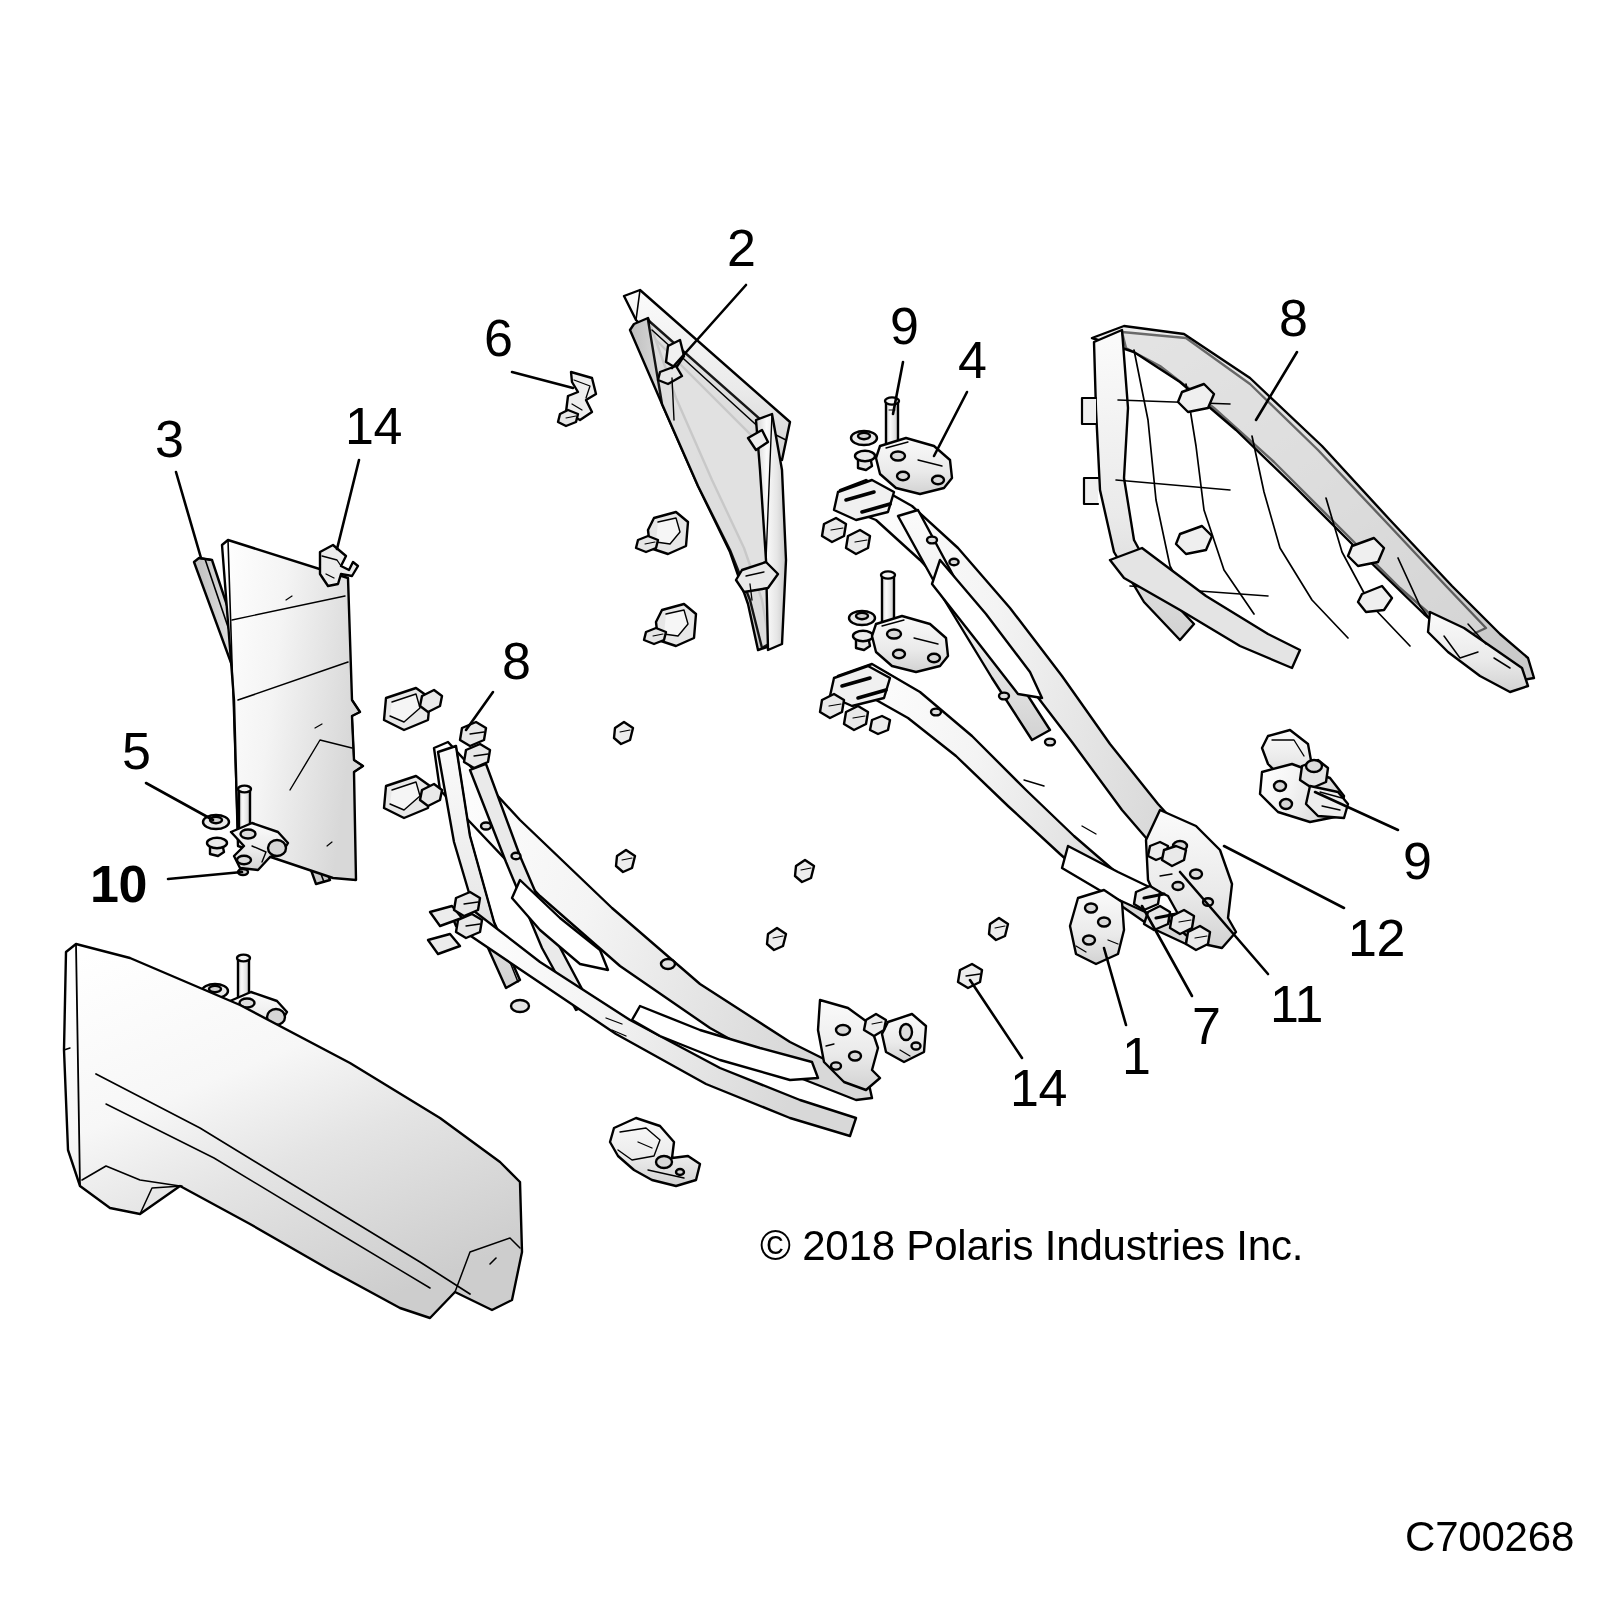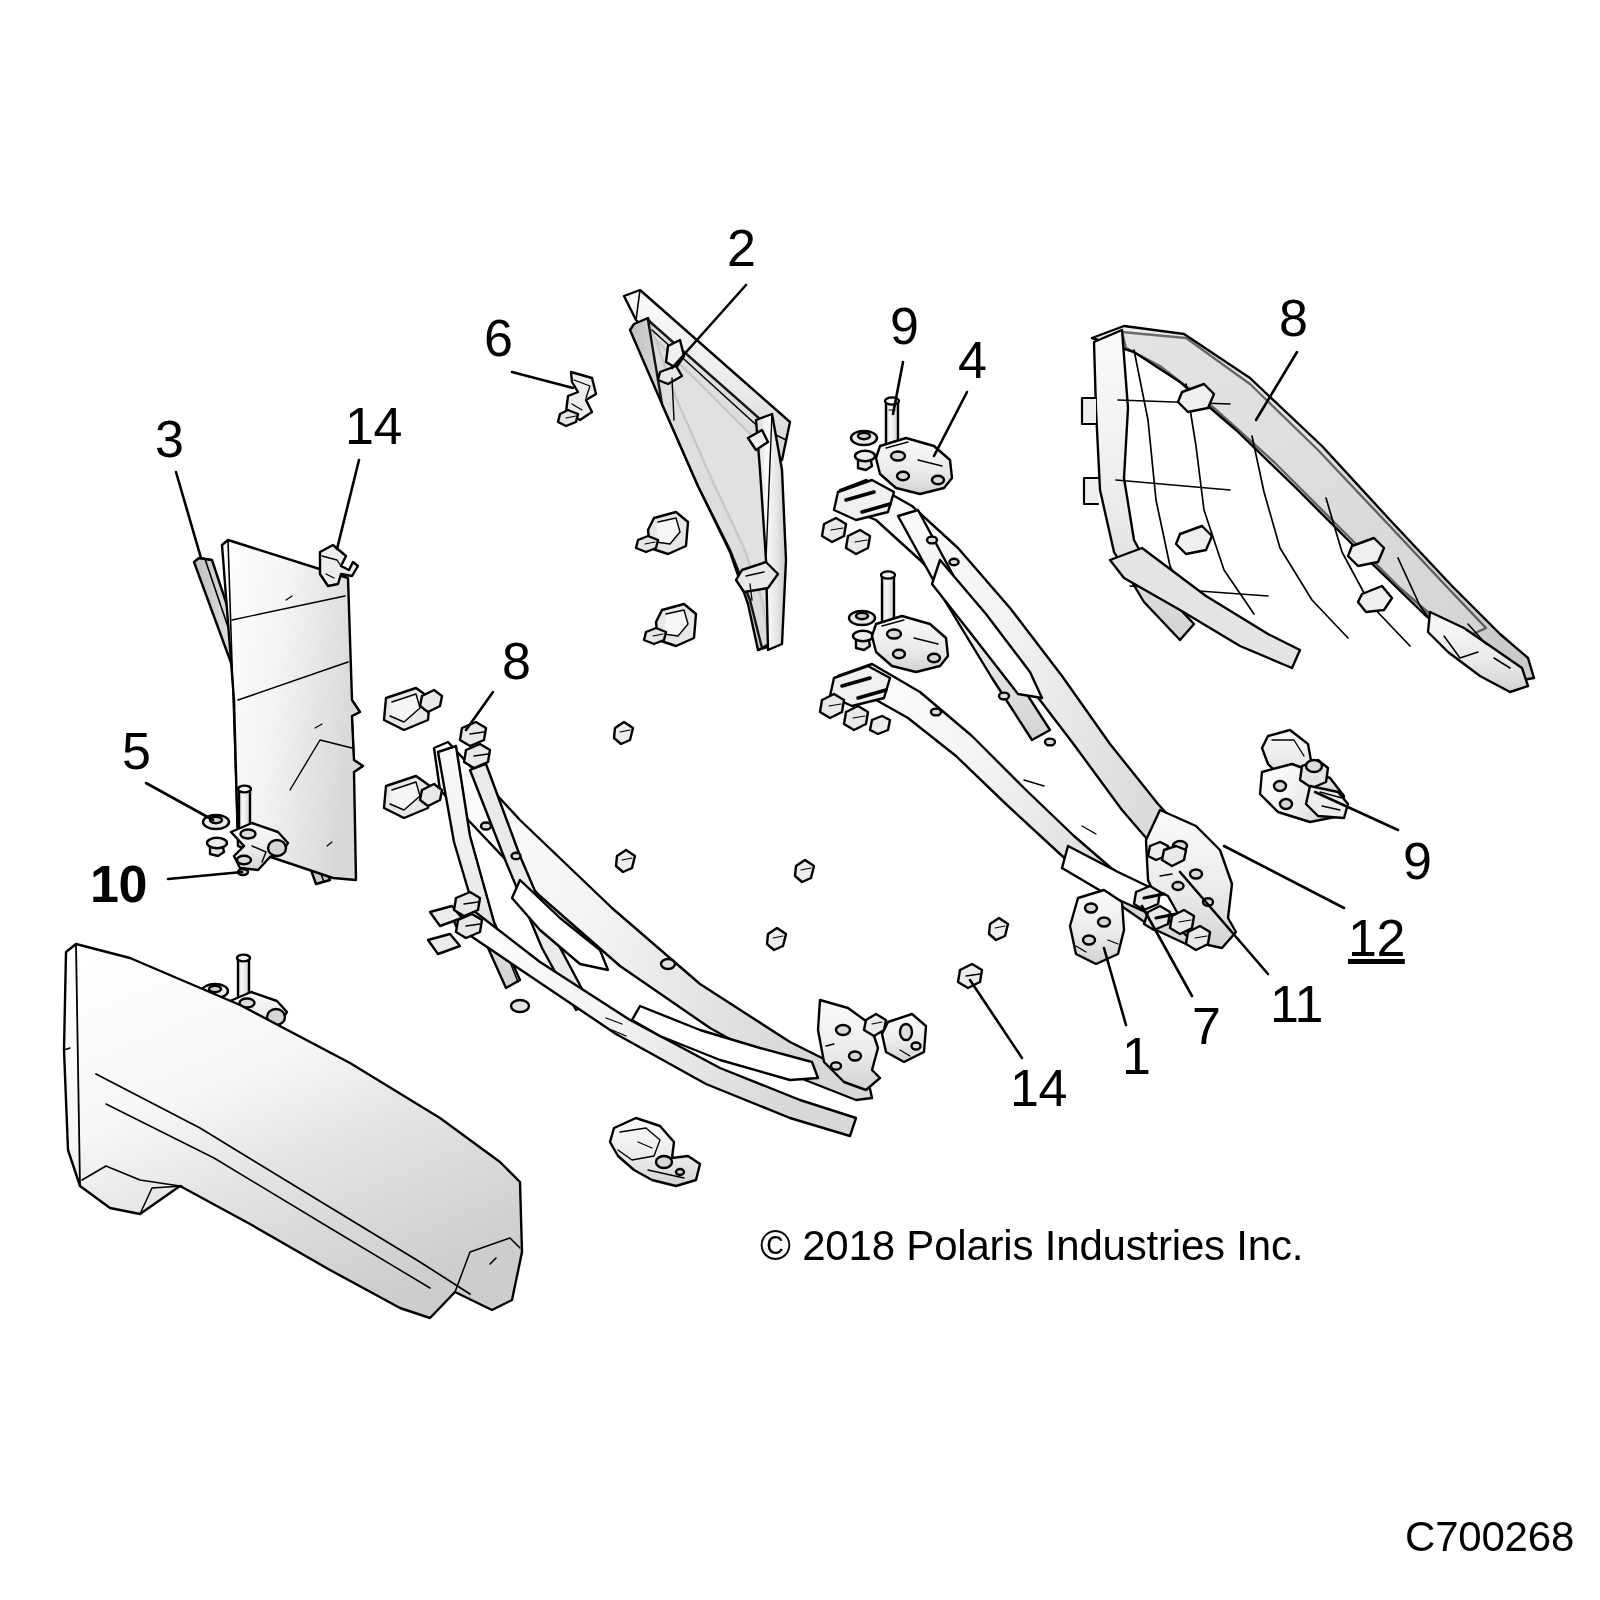--- a/index.html
+++ b/index.html
@@ -535,21 +535,21 @@
   <div class="callout-label" style="left:484px; top:312px;">6</div>
   <div class="callout-label" style="left:890px; top:300px;">9</div>
   <div class="callout-label" style="left:958px; top:334px;">4</div>
   <div class="callout-label" style="left:1279px; top:292px;">8</div>
   <div class="callout-label" style="left:345px; top:400px;">14</div>
   <div class="callout-label" style="left:155px; top:413px;">3</div>
   <div class="callout-label" style="left:502px; top:635px;">8</div>
   <div class="callout-label" style="left:122px; top:725px;">5</div>
   <div class="callout-label" style="left:90px; top:858px;font-weight:bold;">10</div>
   <div class="callout-label" style="left:1403px; top:835px;">9</div>
-  <div class="callout-label" style="left:1348px; top:912px;text-decoration:underline;">12</div>
+  <div class="callout-label" style="left:1348px; top:912px;">12</div>
   <div class="callout-label" style="left:1270px; top:978px;">11</div>
   <div class="callout-label" style="left:1192px; top:1000px;">7</div>
   <div class="callout-label" style="left:1122px; top:1030px;">1</div>
   <div class="callout-label" style="left:1010px; top:1062px;">14</div>
 
   <div id="copyright-notice">© 2018 Polaris Industries Inc.</div>
 
   <div id="drawing-number">C700268</div>
 
 </div>

